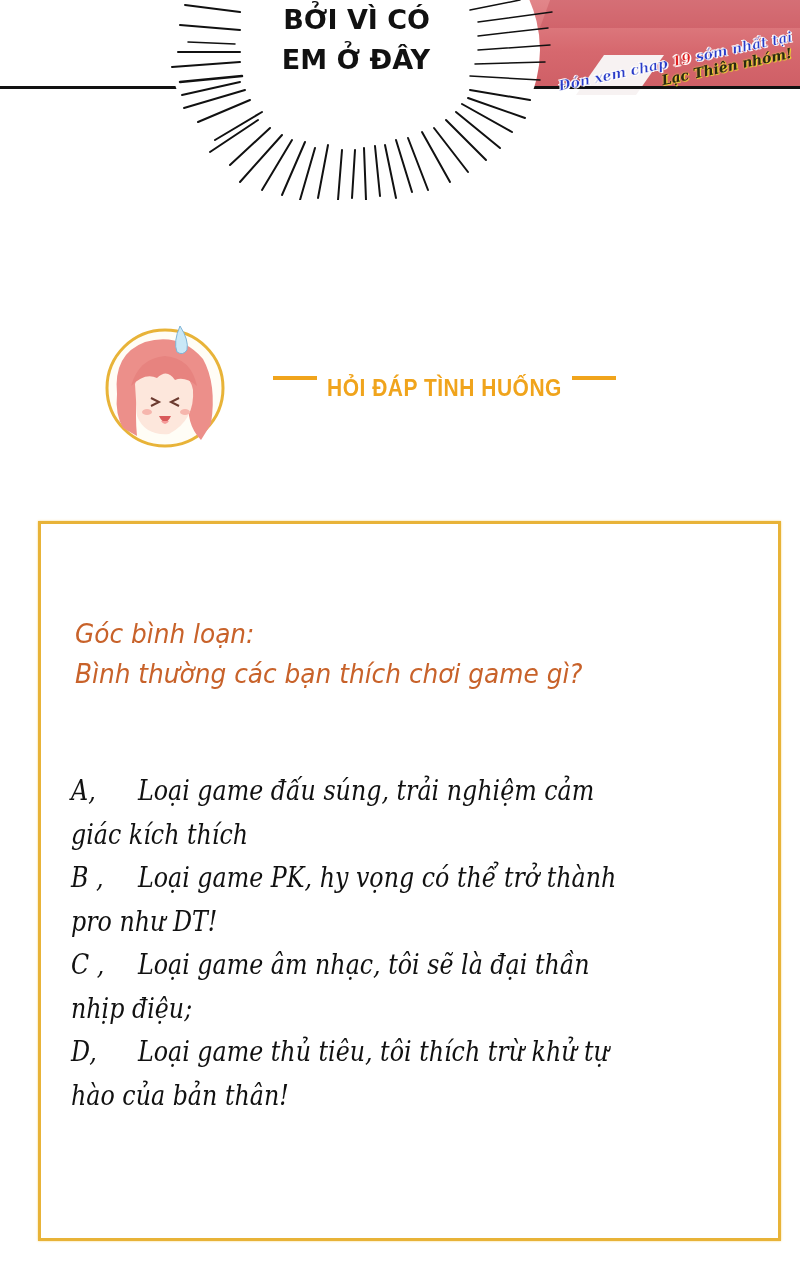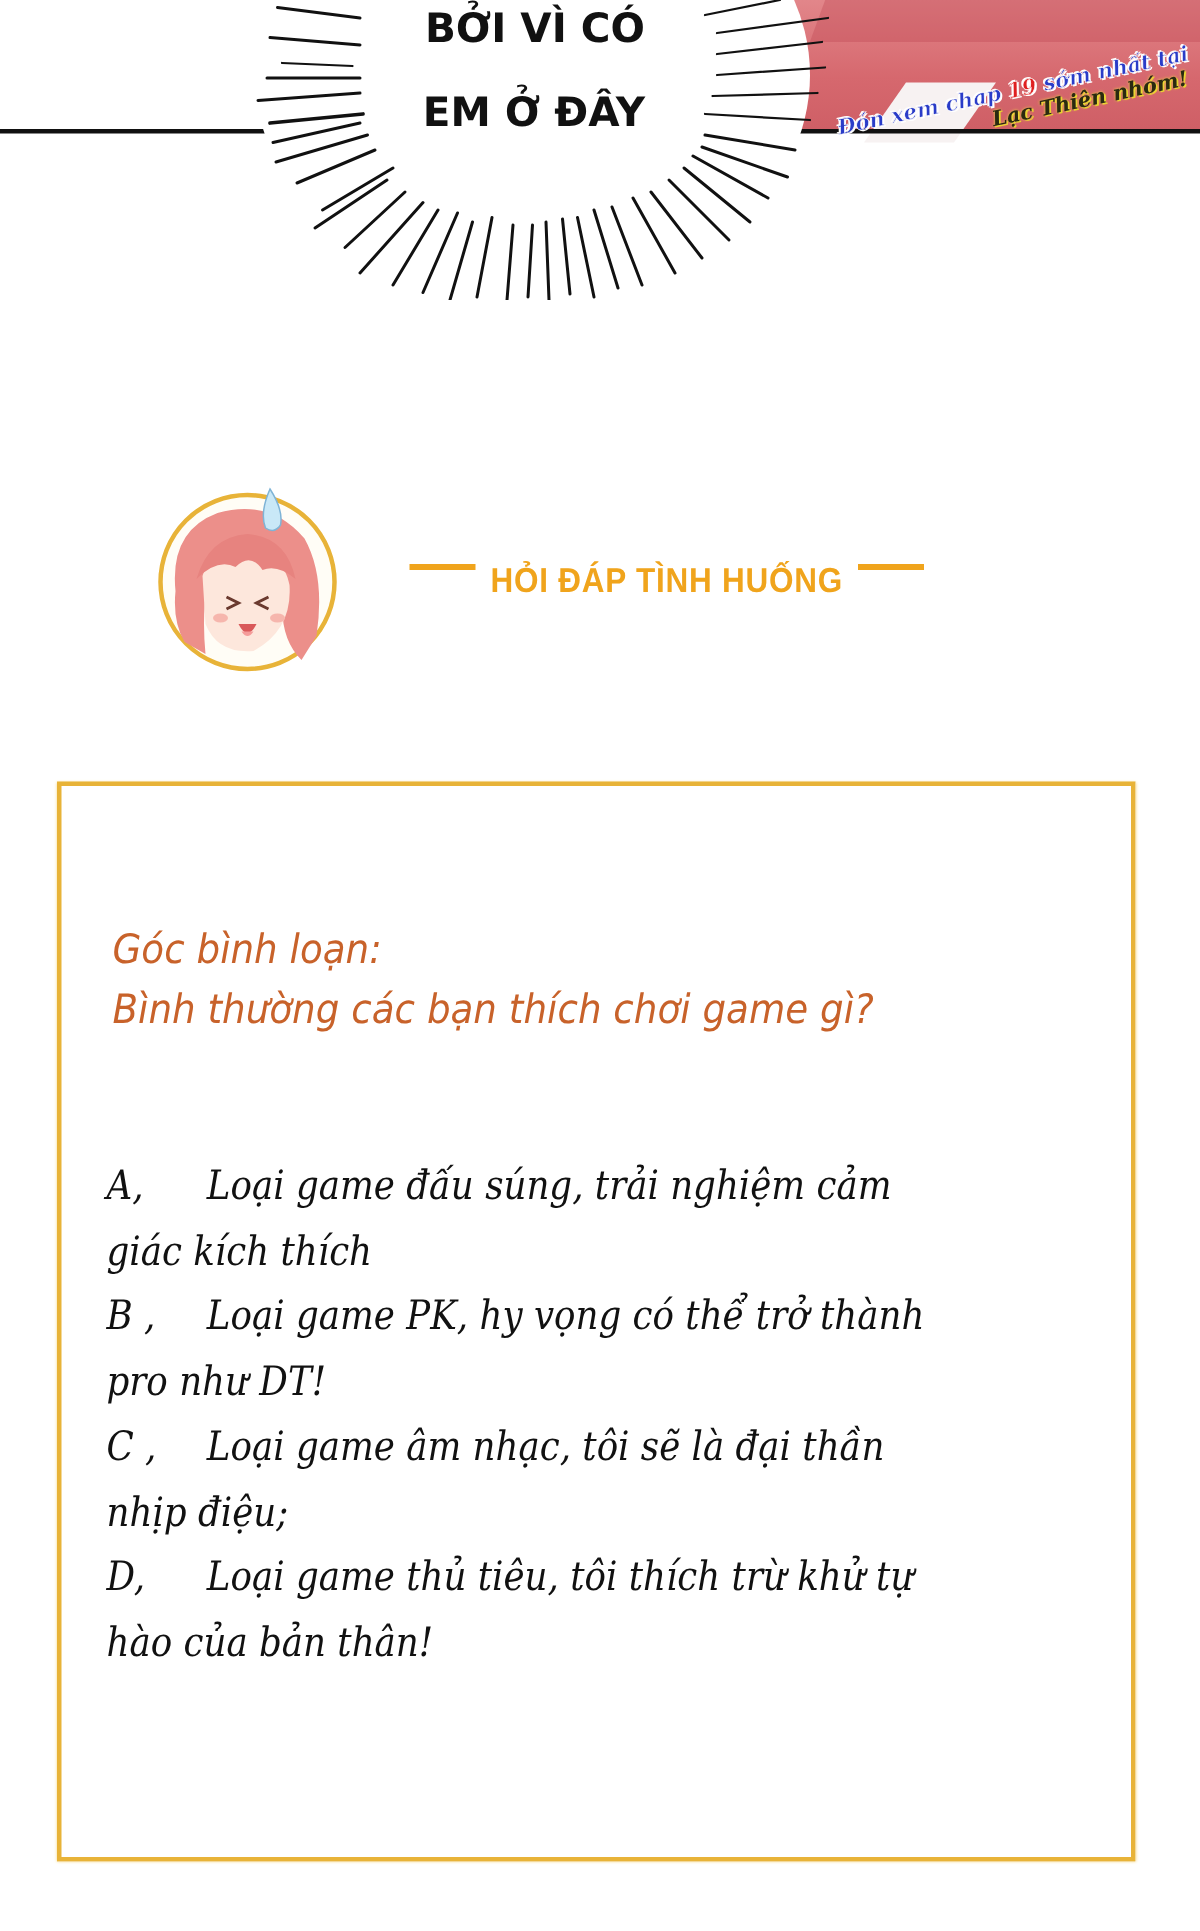--- a/index.html
+++ b/index.html
@@ -45,21 +45,21 @@
       position: absolute; left: 168px; top: 52px; display: flex; align-items: flex-start;
     }
     .header-dash { width: 44px; height: 4px; background: #f0a41c; }
     .header-title {
       font-family: "Liberation Sans", sans-serif; font-weight: bold; font-size: 21px;
       color: #f0a41c; margin: 0 10px; letter-spacing: 0.5px; transform: scaleY(1.1);
     }
 
     .qa-box {
       position: absolute; left: 38px; top: 521px; width: 713px; height: 714px;
-      border: 3px solid #e8b338; box-shadow: 0 0 2px #f6d77e;
+      border: 3px solid #e8b338; box-shadow: 0 0 2px #f6d77e; padding-left: 24px;
     }
     .question {
       position: absolute; left: 34px; top: 90px;
       font-family: "DejaVu Sans", sans-serif; font-style: italic;
       color: #c8622a; font-size: 27px; line-height: 40px;
       transform: scaleX(0.92); transform-origin: left top;
     }
     .options {
       position: absolute; left: 30px; top: 245px; width: 660px;
       font-family: "DejaVu Serif", serif; font-style: italic;
@@ -125,21 +125,21 @@
       <line x1="545" y1="62" x2="475" y2="64" stroke-width="1.5"></line>
       <line x1="550" y1="45" x2="478" y2="50" stroke-width="1.5"></line>
       <line x1="548" y1="28" x2="478" y2="36" stroke-width="1.5"></line>
       <line x1="552" y1="12" x2="478" y2="22" stroke-width="1.5"></line>
       <line x1="520" y1="0" x2="470" y2="10" stroke-width="1.5"></line>
     </g>
   </svg>
 
   <div class="burst-text">
     <div>BỞI VÌ CÓ</div>
-    <div style="margin-top:24px">EM Ở ĐÂY</div>
+    <div style="margin-top:8px">EM Ở ĐÂY</div>
   </div>
 
   <div class="promo">
     <div class="l1"><span>Đón xem chap </span><span class="num">19</span><span> sớm nhất tại</span></div>
     <div class="l2">Lạc Thiên nhóm!</div>
   </div>
 </div>
 
 <div class="section-header">
   <svg class="avatar" viewBox="0 0 122 130">

